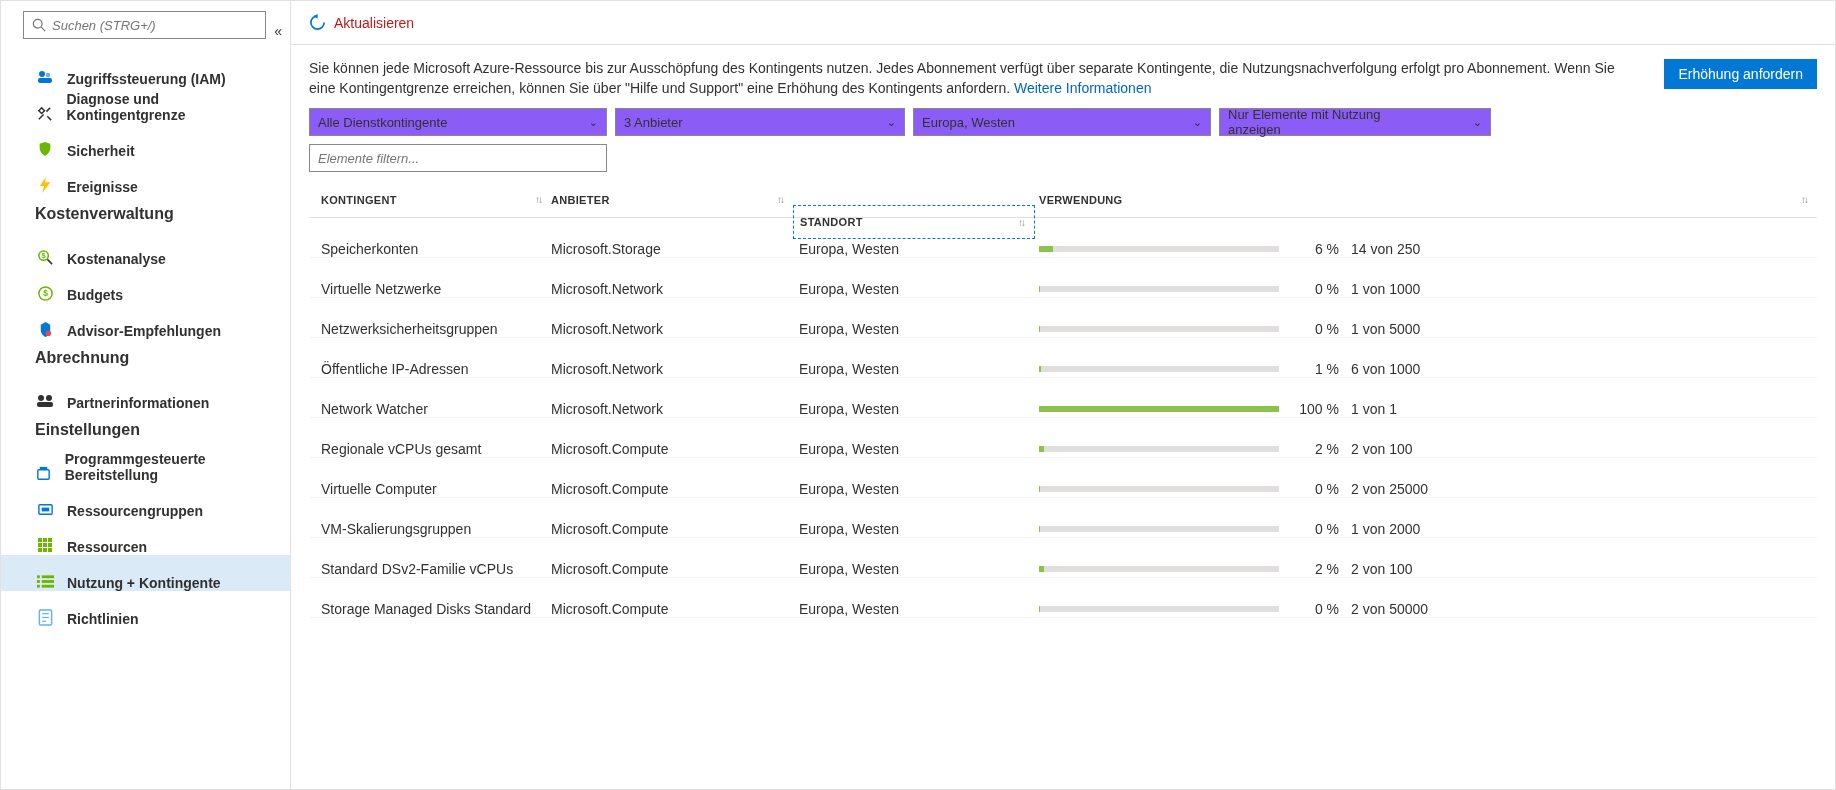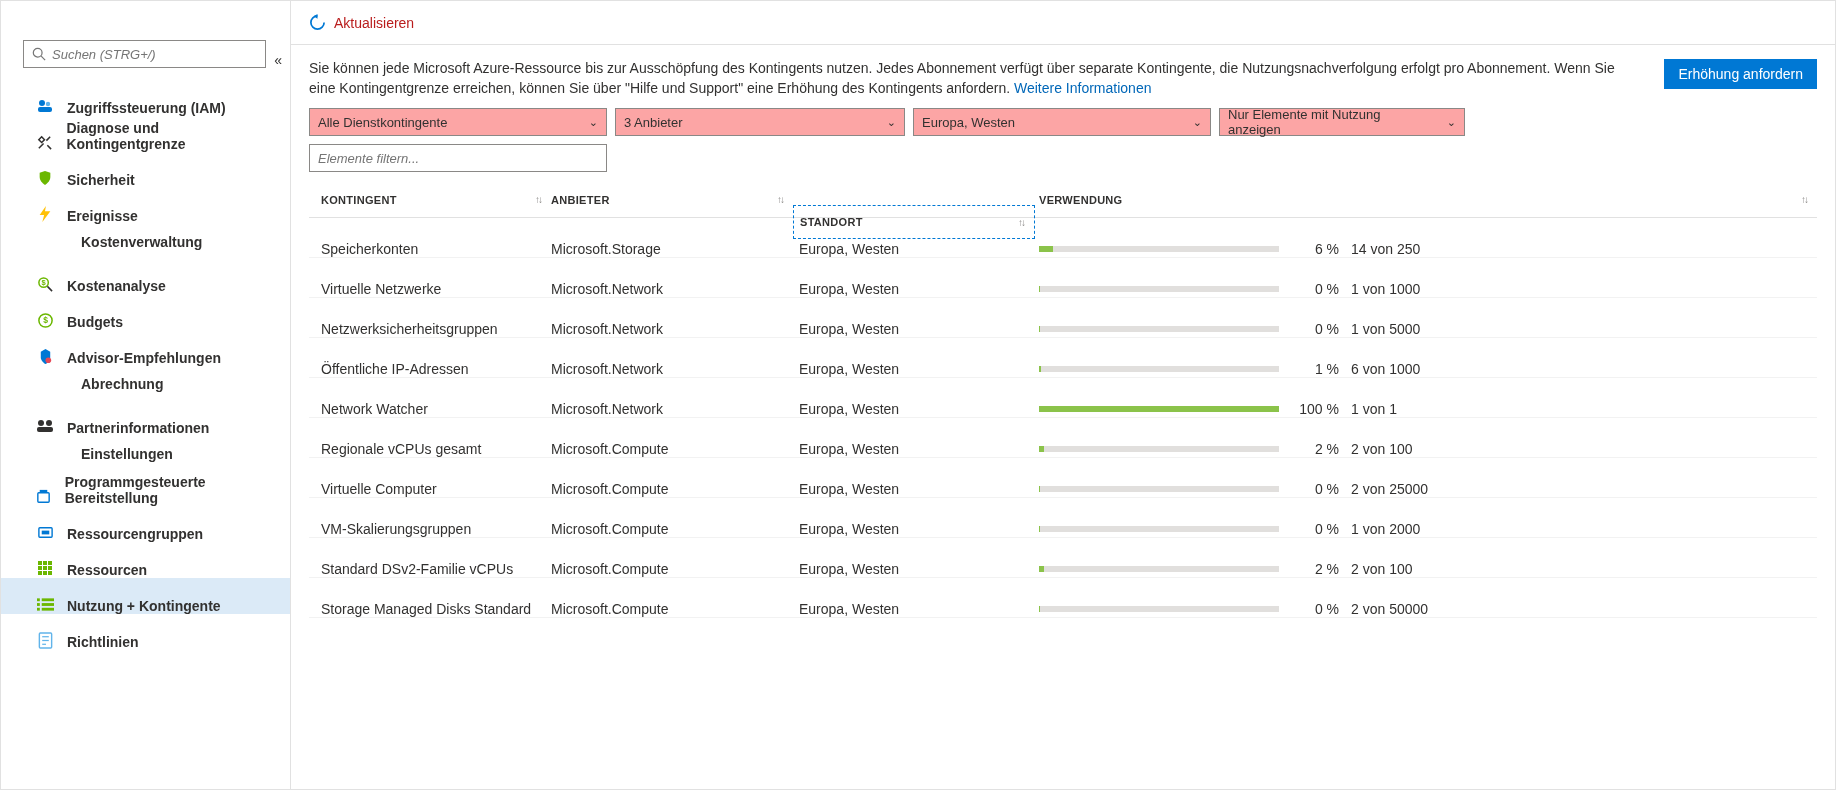--- a/index.html
+++ b/index.html
@@ -1,40 +1,40 @@
 <!DOCTYPE html>
 <html><head>
 <meta charset="utf-8">
 <style>
   * { box-sizing: border-box; margin: 0; padding: 0; }
   body { font-family: "Segoe UI", Arial, sans-serif; font-size: 13px; color: #323130; background: #fff; width: 1836px; height: 790px; overflow: hidden; }
   .app { display: flex; width: 100%; height: 100%; border: 1px solid #e1e1e1; }
   .sidebar { width: 290px; border-right: 1px solid #e1e1e1; display: flex; flex-direction: column; padding-top: 10px; }
-  .search-row { display: flex; align-items: flex-end; padding: 0 8px 12px 22px; margin-top: 29px; }
+  .search-row { display: flex; align-items: flex-end; padding: 0 8px 12px 22px; }
   .search-box { flex: 1; height: 28px; border: 1px solid #8a8886; display: flex; align-items: center; padding: 0 8px; }
   .search-box input { border: none; outline: none; font-style: italic; color: #767676; font-size: 13px; width: 100%; }
   .collapse-caret { margin-left: 8px; font-size: 14px; color: #323130; cursor: pointer; }
   .nav { list-style: none; }
   .nav li { display: flex; align-items: flex-end; height: 36px; padding: 0 14px 0 34px; cursor: pointer; font-size: 14px; font-weight: bold; }
   .nav li.active { background: #dbeaf7; }
   .nav li .nicon { width: 20px; height: 20px; margin-right: 12px; display: flex; align-items: center; justify-content: center; font-size: 15px; }
-  .section-header { font-weight: 600; font-size: 14px; padding: 10px 14px 8px 34px; margin-left: 46px; }
+  .section-header { font-weight: 600; font-size: 16px; padding: 10px 14px 8px 34px; }
   .content { flex: 1; display: flex; flex-direction: column; padding: 0; }
   .toolbar { display: flex; align-items: center; height: 44px; padding-left: 18px; border-bottom: 1px solid #e1e1e1; }
   .tool-btn { display: flex; align-items: center; gap: 8px; font-size: 14px; cursor: pointer; color: #b91c1c; }
   .desc-row { display: flex; align-items: flex-start; padding: 14px 18px 10px 18px; gap: 24px; }
   .desc-text { flex: 1; font-size: 14px; line-height: 1.4; }
   .desc-text a { color: #0067b8; text-decoration: none; }
   .btn-primary { background: #0078d4; color: #fff; border: none; height: 30px; padding: 0 14px; font-size: 14px; cursor: pointer; }
   .filters-row { display: flex; gap: 8px; padding: 0 18px 8px 18px; }
-  .dropdown { height: 28px; border: 1px solid #8a8886; display: flex; align-items: center; justify-content: space-between; padding: 0 8px; font-size: 13px; cursor: pointer; background: #fca5a5; gap: 44px; }
+  .dropdown { height: 28px; border: 1px solid #8a8886; display: flex; align-items: center; justify-content: space-between; padding: 0 8px; font-size: 13px; cursor: pointer; background: #8b5cf6; gap: 44px; }
   .dd1 { width: 298px; }
   .dd2 { width: 290px; }
   .dd3 { width: 298px; }
-  .dd4 { width: 246px; }
+  .dd4 { width: 272px; }
   .filter-input-row { padding: 0 18px 10px 18px; }
   .filter-input { width: 298px; height: 28px; border: 1px solid #8a8886; padding: 0 8px; font-style: italic; color: #767676; font-size: 13px; }
   .grid { padding: 0 18px; }
   .grid-header { display: flex; border-bottom: 1px solid #e1e1e1; height: 36px; align-items: center; }
   .grid-header .hcell { font-size: 11px; font-weight: 600; letter-spacing: 0.3px; color: #323130; display: flex; align-items: center; justify-content: space-between; padding-right: 10px; }
   .hcell.active-sort { border: 1px dashed #0078d4; height: 34px; }
   .c-kont { width: 242px; padding-left: 12px; }
   .c-anb { width: 242px; }
   .c-stand { width: 242px; padding-left: 6px; margin-top: 45px; }
   .c-usage { flex: 1; padding-left: 4px; }

